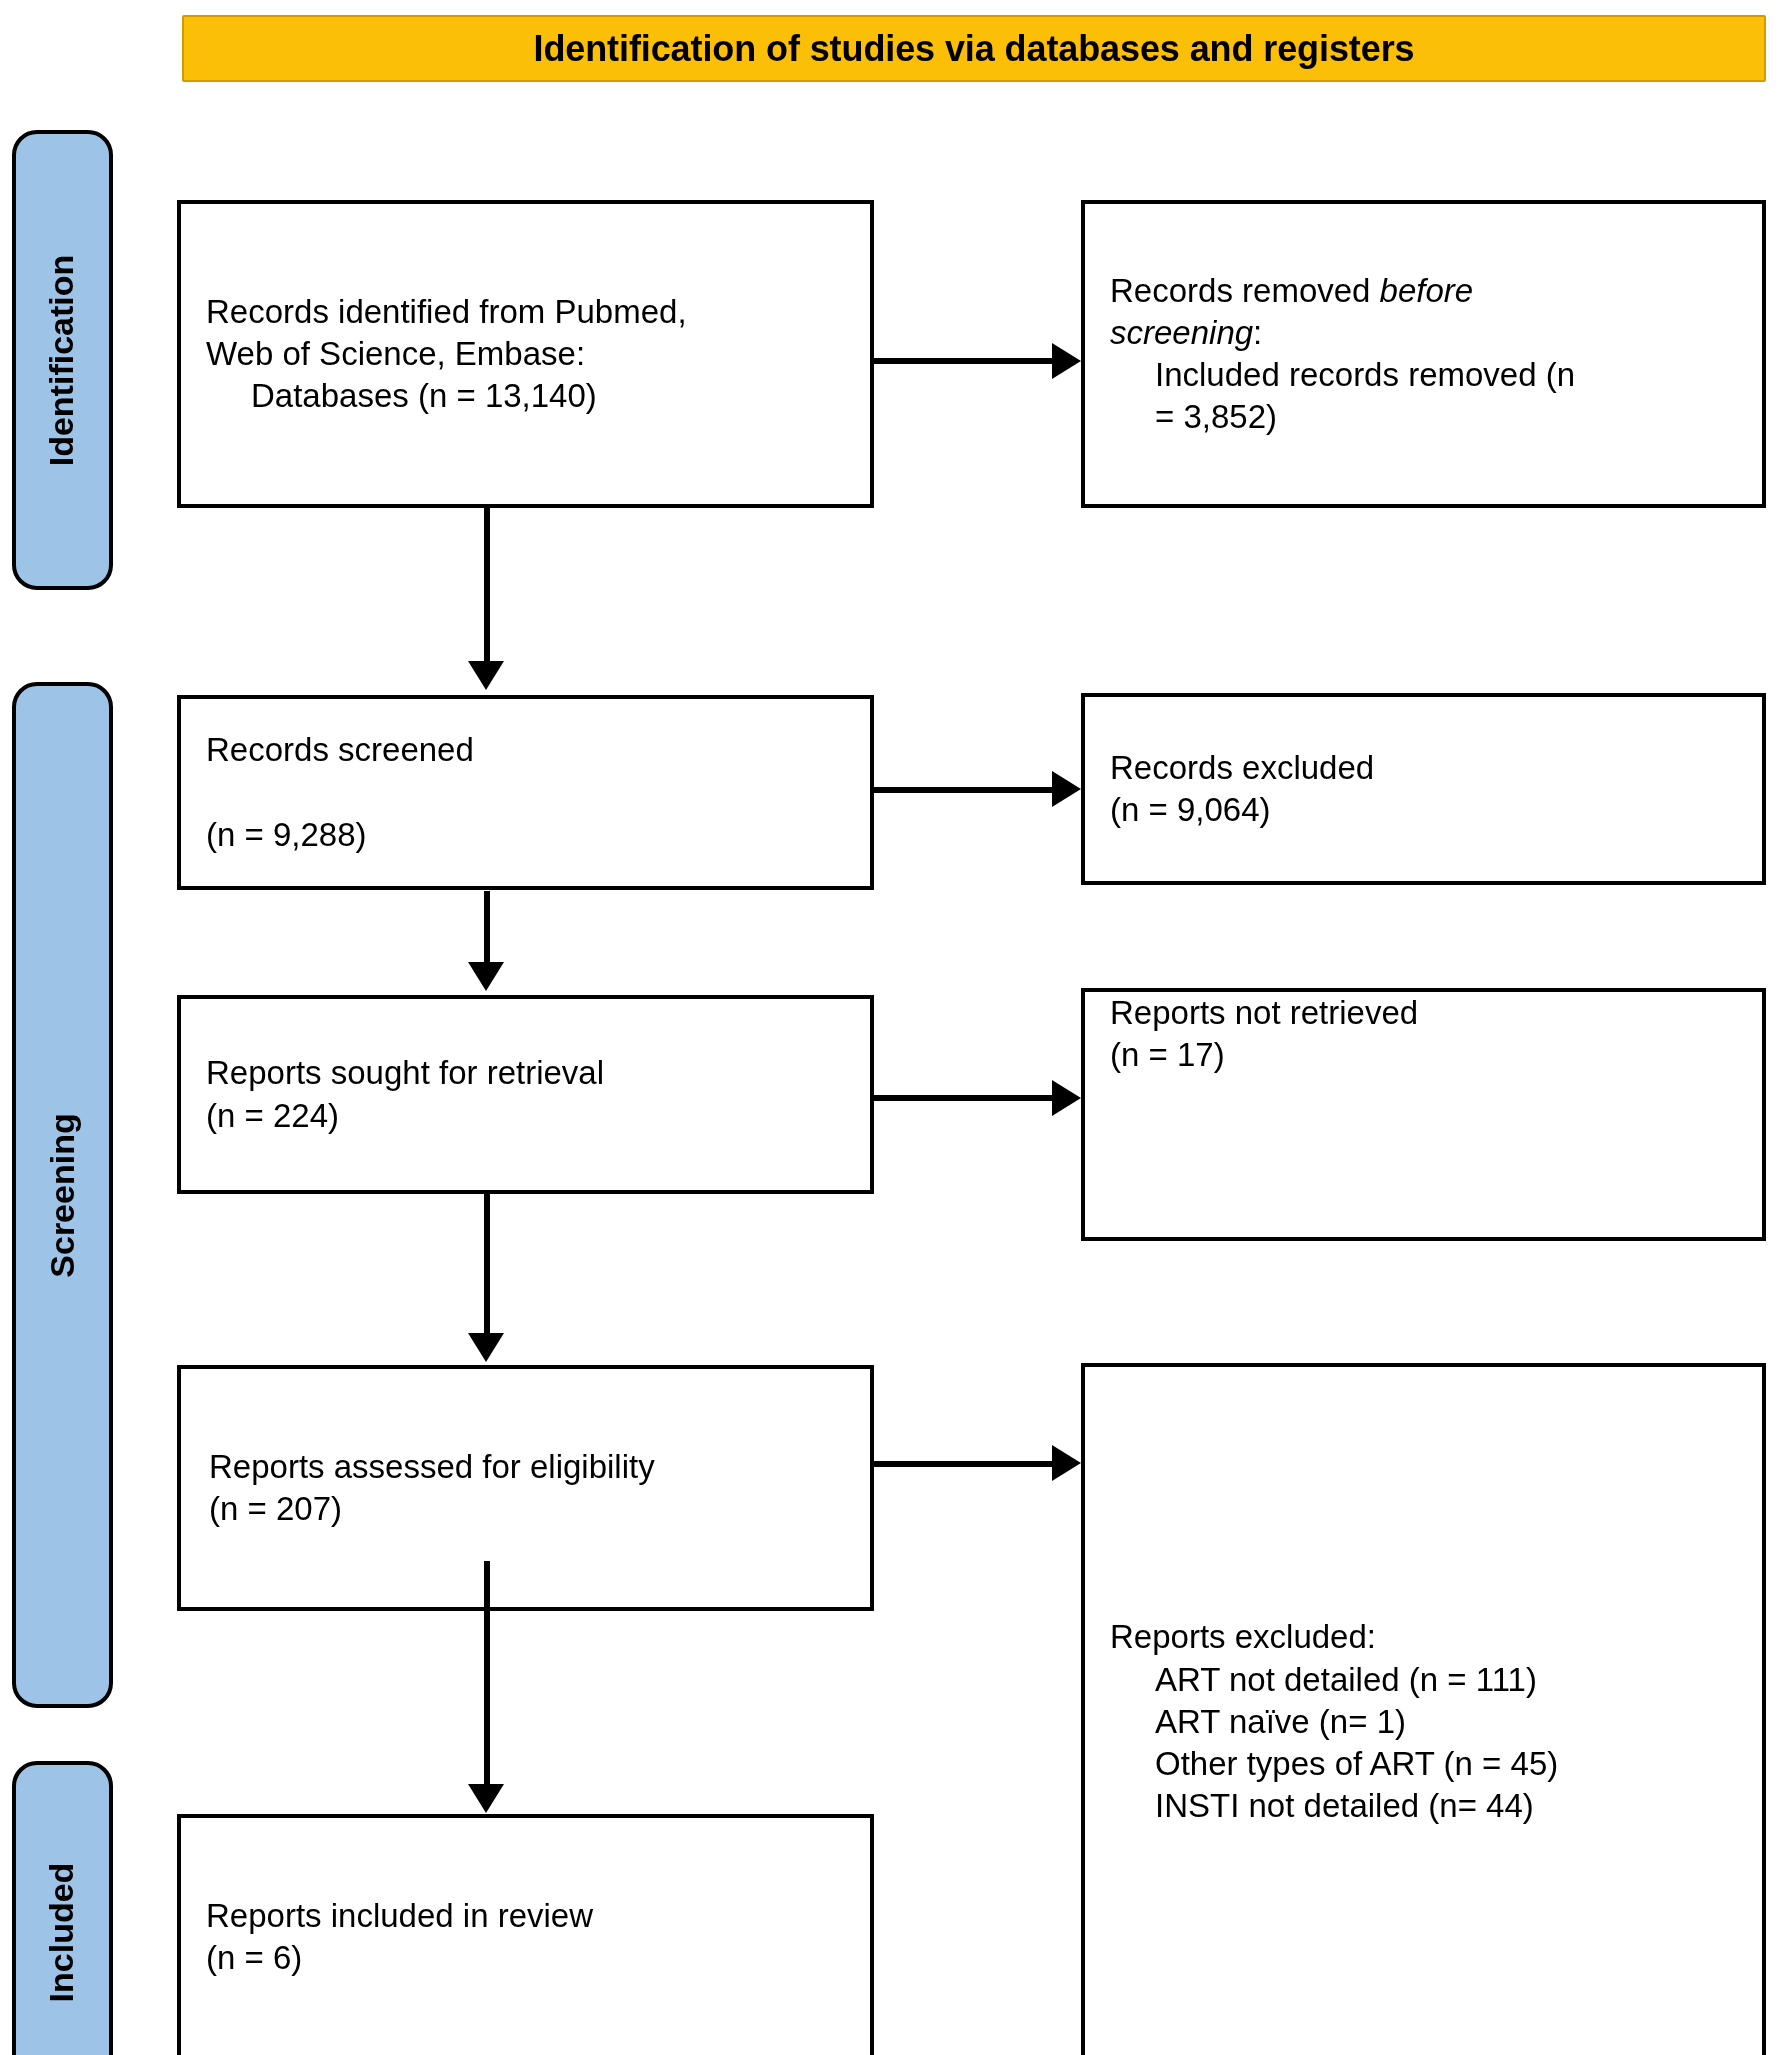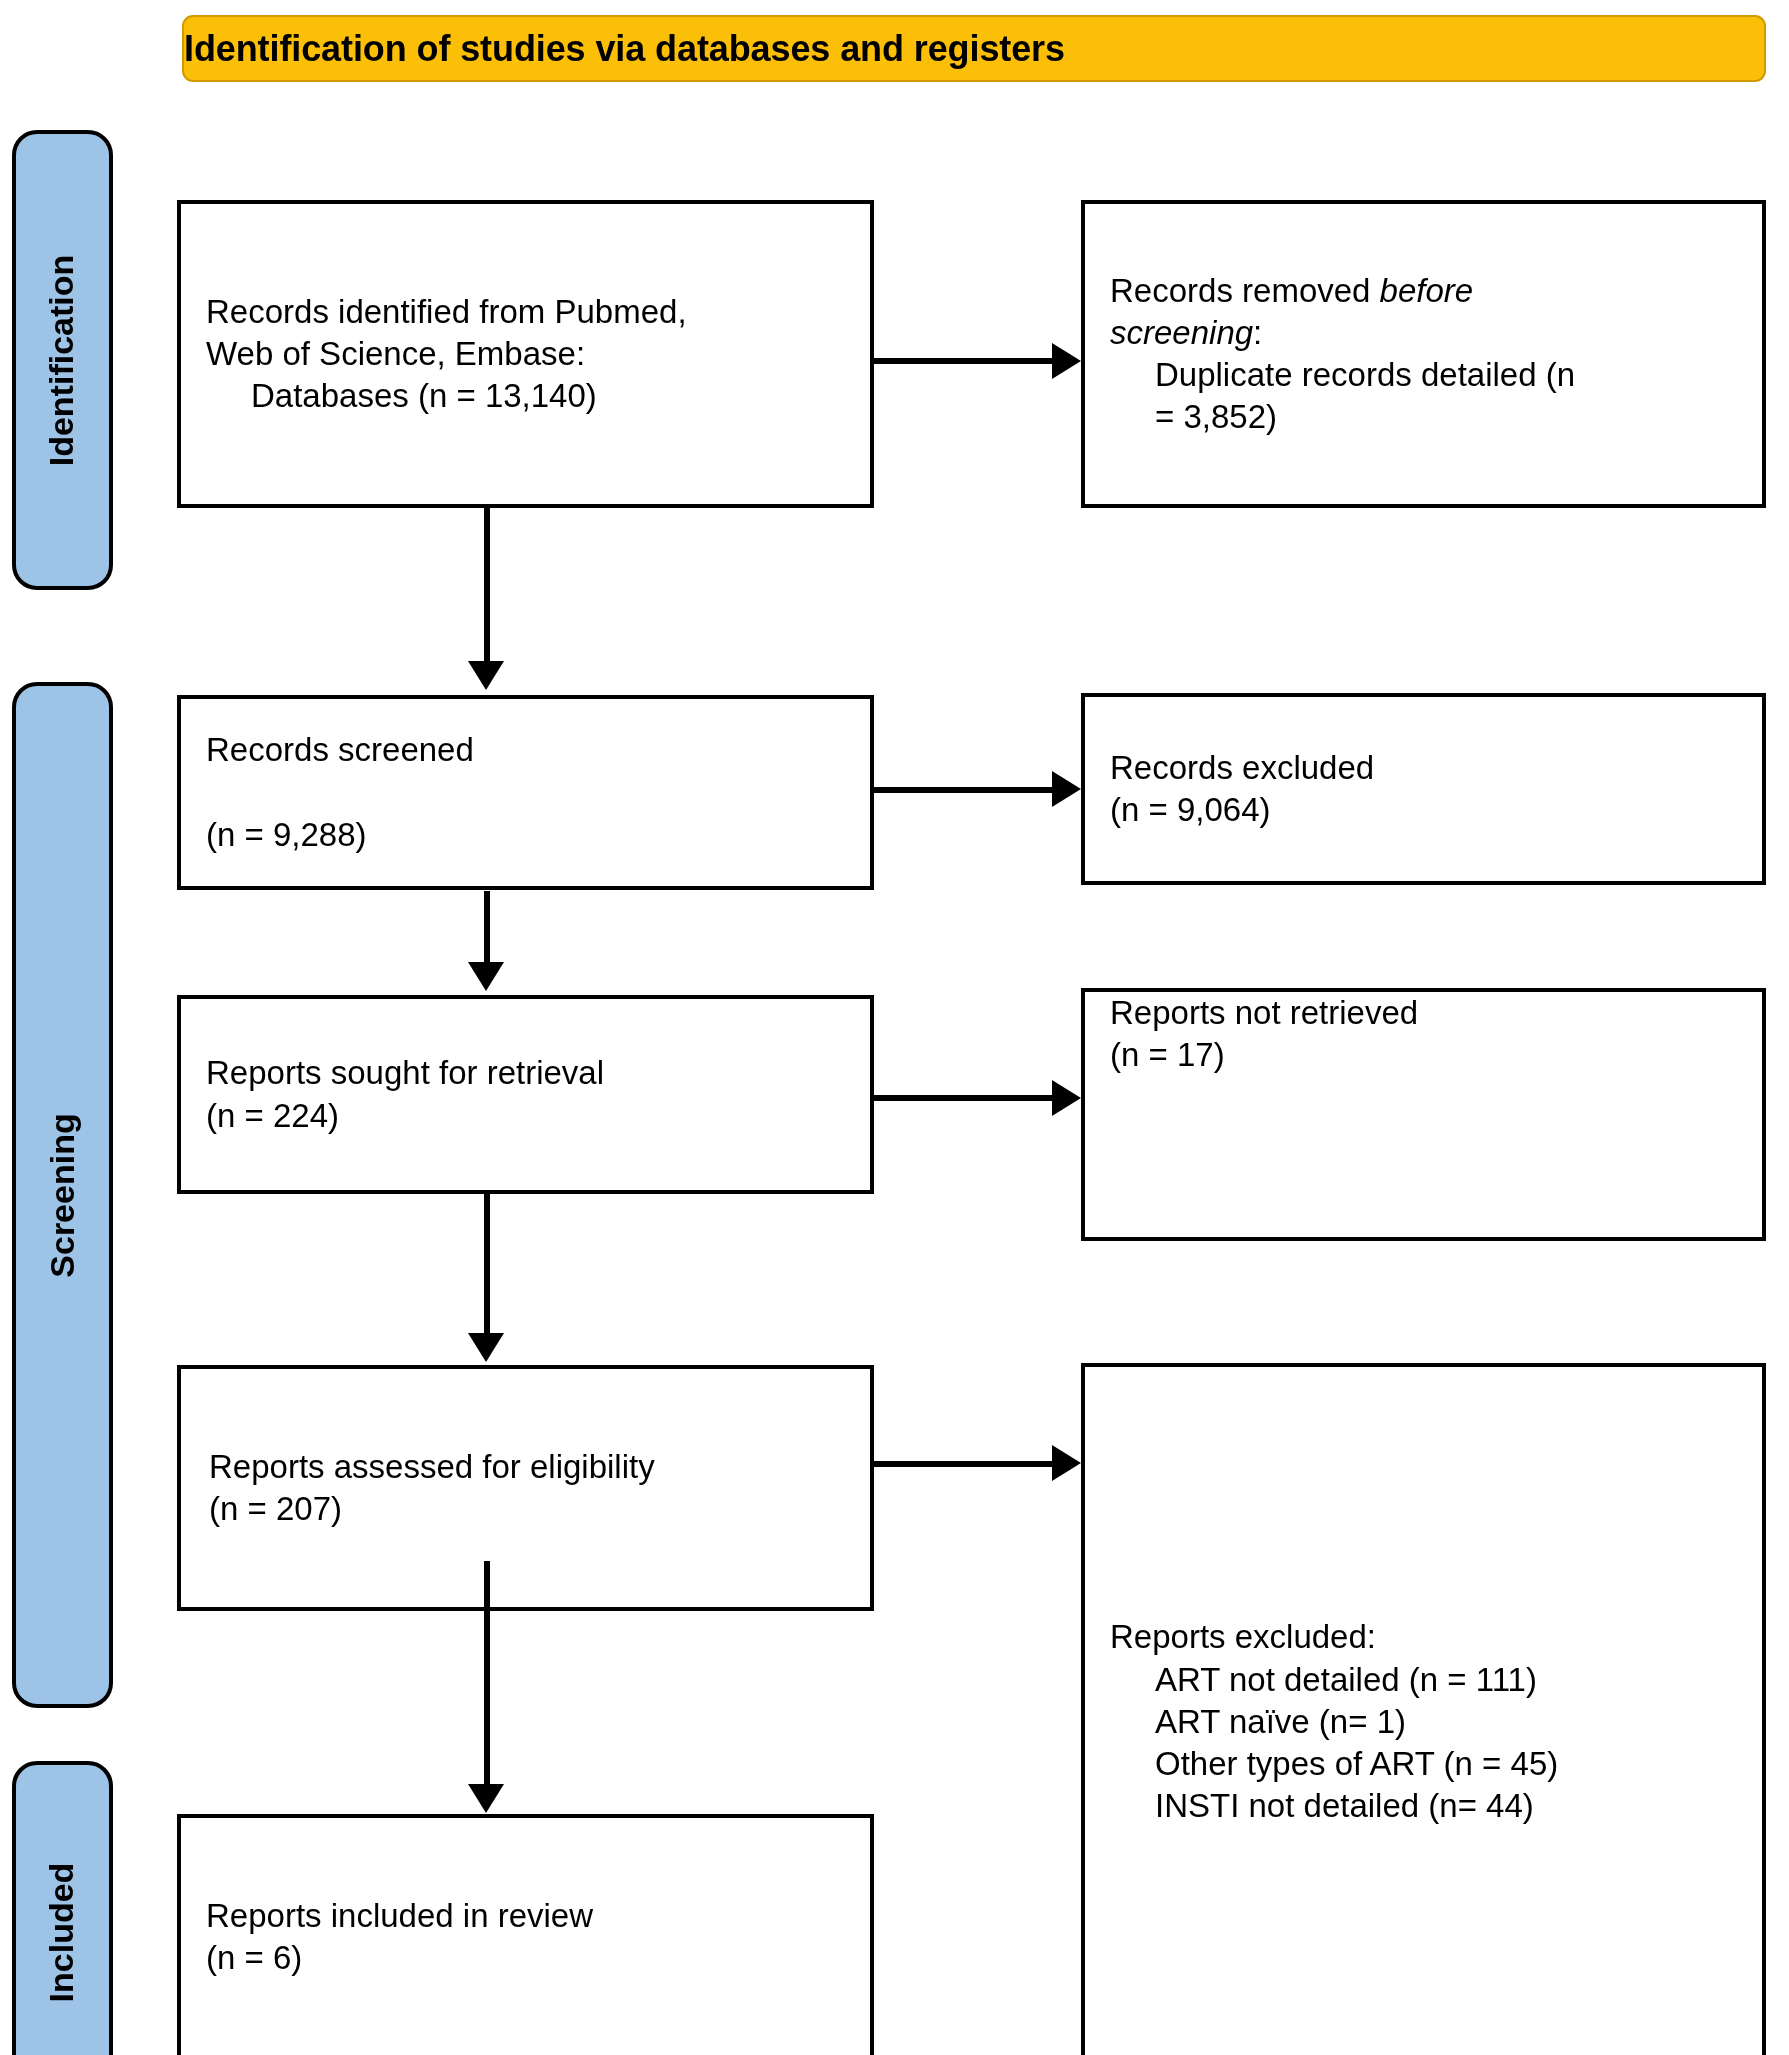--- a/index.html
+++ b/index.html
@@ -22,24 +22,25 @@
 
   
   .header-banner {
     position: absolute;
     left: 182px;
     top: 15px;
     width: 1584px;
     height: 67px;
     background: #FCBF07;
     border: 2.1px solid #D19B00;
-    border-radius: 11px;
+    border-radius: 2px;
     box-sizing: border-box;
     display: flex;
     align-items: center;
+    justify-content: center;
   }
   .header-banner-title {
     font-size: 36px;
     font-weight: bold;
     color: #000000;
     letter-spacing: -0.1px;
     white-space: nowrap;
   }
 
   
@@ -187,21 +188,21 @@
   </div>
 
   <div class="flow-box" id="box-included">
     <div class="line">Reports included in review</div>
     <div class="line">(n = 6)</div>
   </div>
 
   <div class="flow-box" id="box-removed">
     <div class="line"><span>Records removed </span><span class="italic" style="font-style:italic">before</span></div>
     <div class="line"><span class="italic" style="font-style:italic">screening</span><span>:</span></div>
-    <div class="line indent">Duplicate records detailed (n</div>
+    <div class="line indent">Included records removed (n</div>
     <div class="line indent">= 3,852)</div>
   </div>
 
   <div class="flow-box" id="box-excluded-recs">
     <div class="line">Records excluded</div>
     <div class="line">(n = 9,064)</div>
   </div>
 
   <div class="flow-box" id="box-not-retrieved" style="justify-content:flex-start; ">
     <div class="line">Reports not retrieved</div>

